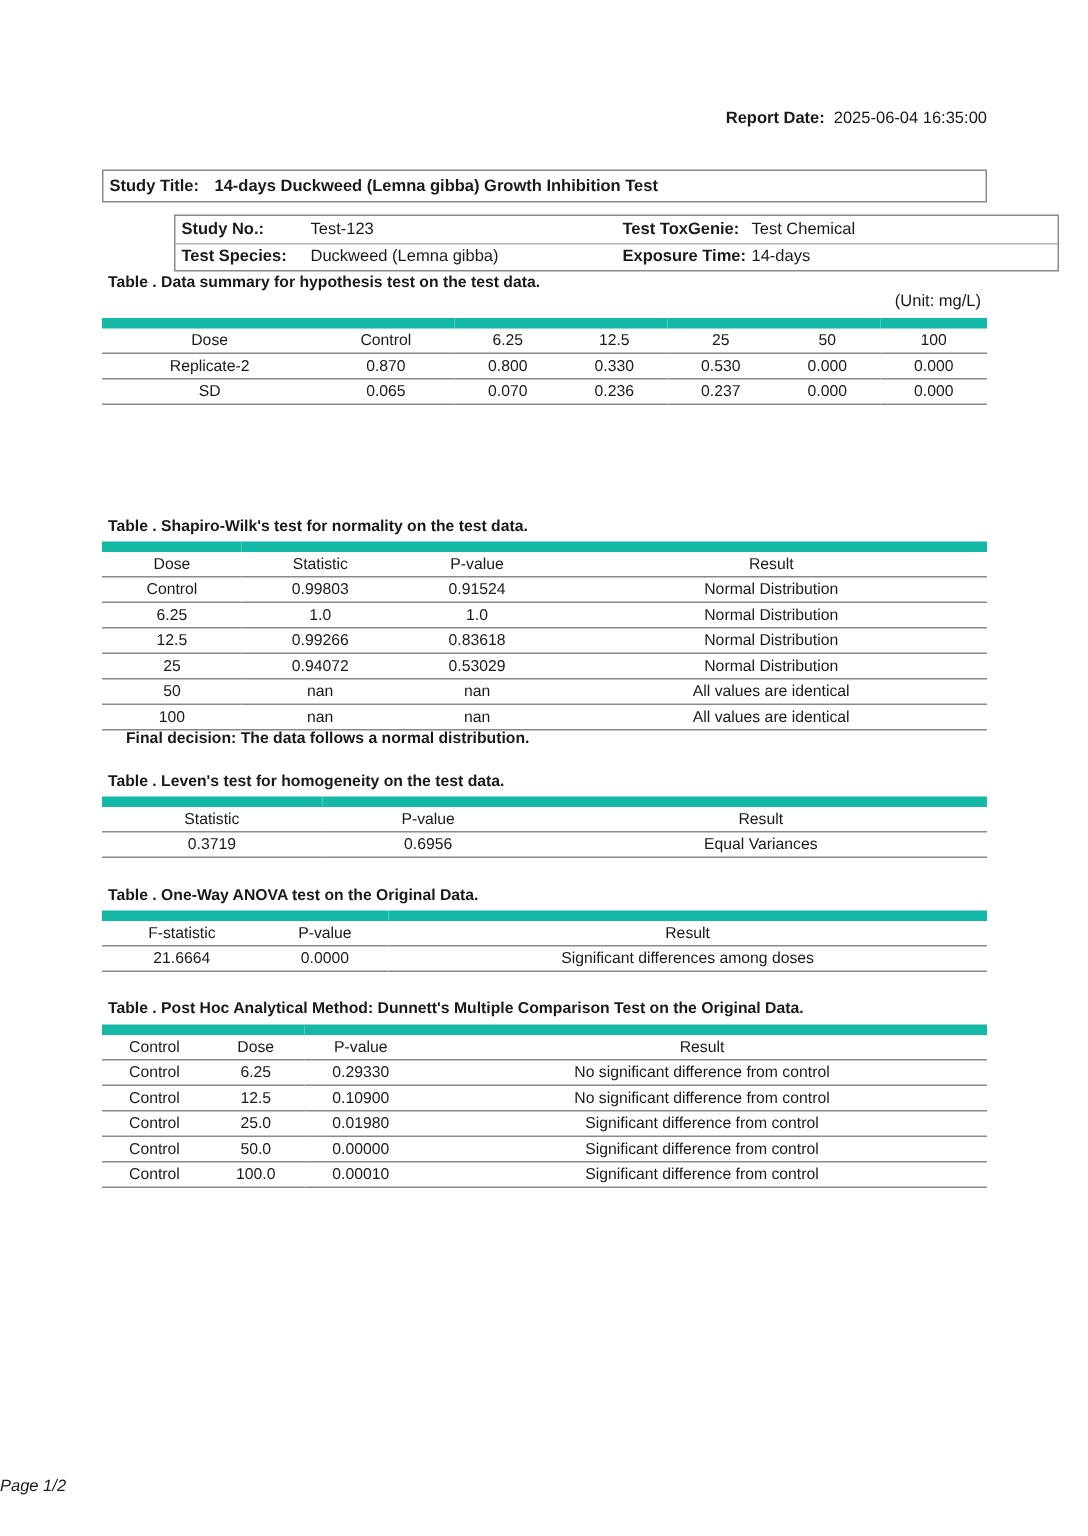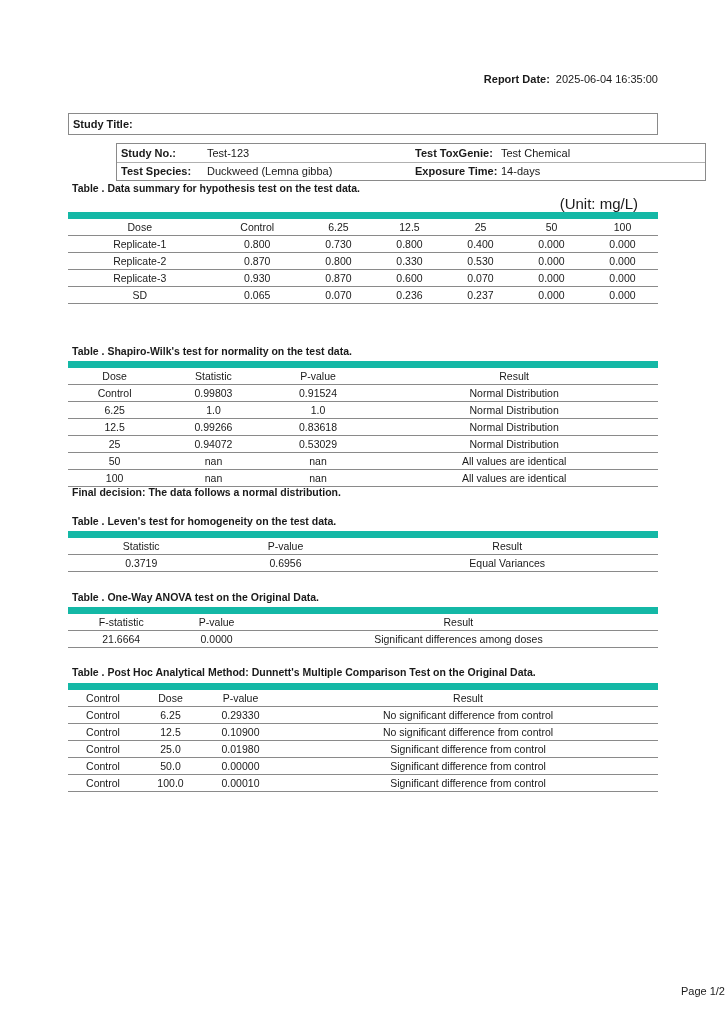--- a/index.html
+++ b/index.html
@@ -11,39 +11,40 @@
   .report-date .lbl { font-weight: bold; margin-right: 6px; }
   .box { position: absolute; left: 0; width: 588px; border: 1px solid #8a8a8a; font-size: 11px; }
   .box1 { top: 101px; height: 20px; margin-top: 12px; }
   .box1 .lbl { position: absolute; left: 4px; top: 4px; font-weight: bold; }
   .box1 .val { position: absolute; left: 74px; top: 4px; font-weight: bold; }
   .box2 { top: 143px; height: 36px; margin-left: 48px; }
   .box2 .line { position: absolute; left: 0; top: 18px; width: 100%; border-top: 1px solid #b0b0b0; }
   .cell { position: absolute; }
   .cell.b { font-weight: bold; }
   .cap { position: absolute; left: 4px; font-size: 10.5px; font-weight: bold; }
-  .unit { position: absolute; right: 20px; font-size: 15px; }
+  .unit { position: absolute; right: 4px; font-size: 11px; }
   table { position: absolute; left: 0; width: 590px; border-collapse: collapse; font-size: 10.5px; }
   table td, table th { font-weight: normal; text-align: center; height: 16px; padding: 0; border-bottom: 1px solid #8a8a8a; }
   table tr:first-child th { border-top: 7px solid #14b8a6; }
-  .final { position: absolute; left: 4px; font-size: 10.5px; font-weight: bold; }
-  .footer { position: absolute; left: 0; width: 725px; top: 985px; text-align: right; font-size: 11px; }
+  .final { position: absolute; left: 16px; font-size: 10.5px; font-weight: bold; }
+  .footer { position: absolute; left: 0; width: 725px; top: 985px; text-align: left; font-size: 11px; font-style: italic; }
 </style>
 </head>
 <body>
 
 <div class="page">
   <div class="title-row">
     <div class="report-date">
       <span class="lbl">Report Date:</span><span>2025-06-04 16:35:00</span>
     </div>
   </div>
 
   <div class="box box1">
     <span class="lbl">Study Title:</span>
+    <span class="val">14-days Duckweed (Lemna gibba) Growth Inhibition Test</span>
   </div>
 
   <div class="box box2">
     <div class="line"></div>
     <span class="cell b" style="left:4px;top:3px">Study No.:</span>
     <span class="cell" style="left:90px;top:3px">Test-123</span>
     <span class="cell b" style="left:298px;top:3px">Test ToxGenie:</span>
     <span class="cell" style="left:384px;top:3px">Test Chemical</span>
     <span class="cell b" style="left:4px;top:21px">Test Species:</span>
     <span class="cell" style="left:90px;top:21px">Duckweed (Lemna gibba)</span>
@@ -60,43 +61,25 @@
       <th>Control</th>
       <th>6.25</th>
       <th>12.5</th>
       <th>25</th>
       <th>50</th>
       <th>100</th>
     </tr>
     </tbody>
       <tbody>
         <tr>
-          <td>Replicate-1</td>
-          <td>0.800</td>
-          <td>0.730</td>
-          <td>0.800</td>
-          <td>0.400</td>
-          <td>0.000</td>
-          <td>0.000</td>
-        </tr>
-        <tr>
           <td>Replicate-2</td>
           <td>0.870</td>
           <td>0.800</td>
           <td>0.330</td>
           <td>0.530</td>
-          <td>0.000</td>
-          <td>0.000</td>
-        </tr>
-        <tr>
-          <td>Replicate-3</td>
-          <td>0.930</td>
-          <td>0.870</td>
-          <td>0.600</td>
-          <td>0.070</td>
           <td>0.000</td>
           <td>0.000</td>
         </tr>
         <tr>
           <td>SD</td>
           <td>0.065</td>
           <td>0.070</td>
           <td>0.236</td>
           <td>0.237</td>
           <td>0.000</td>

